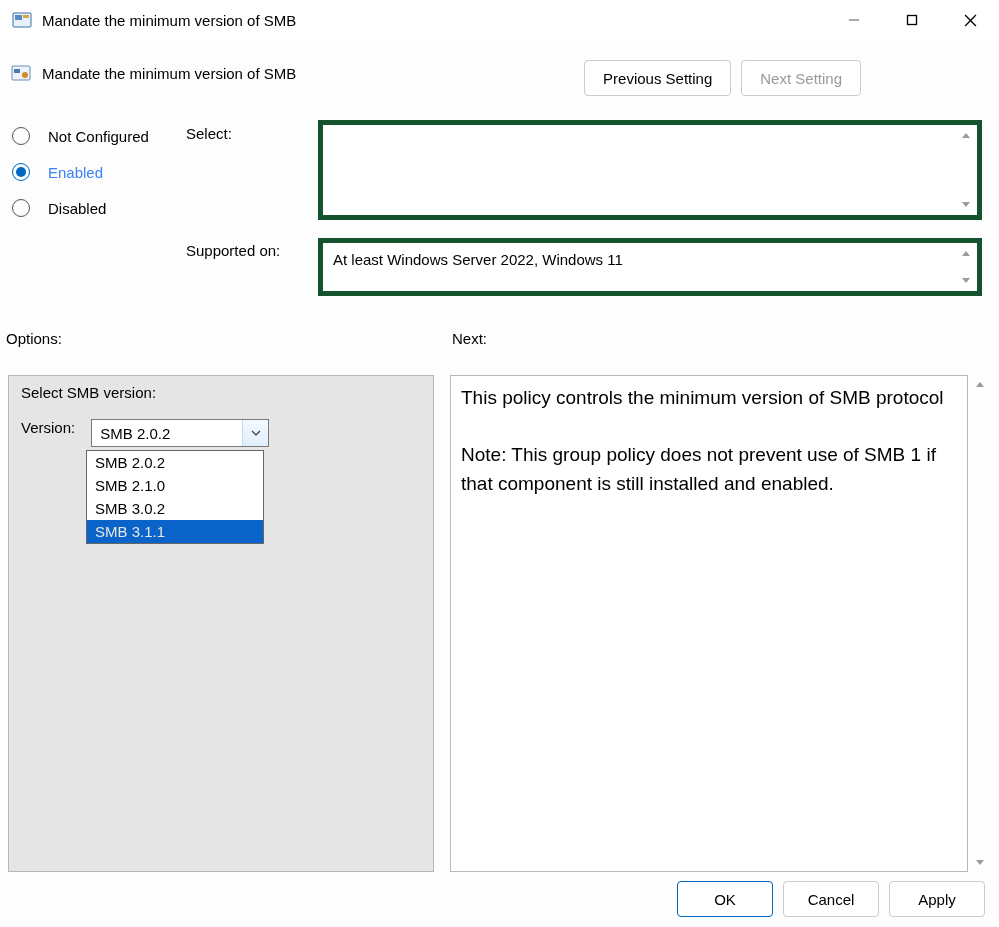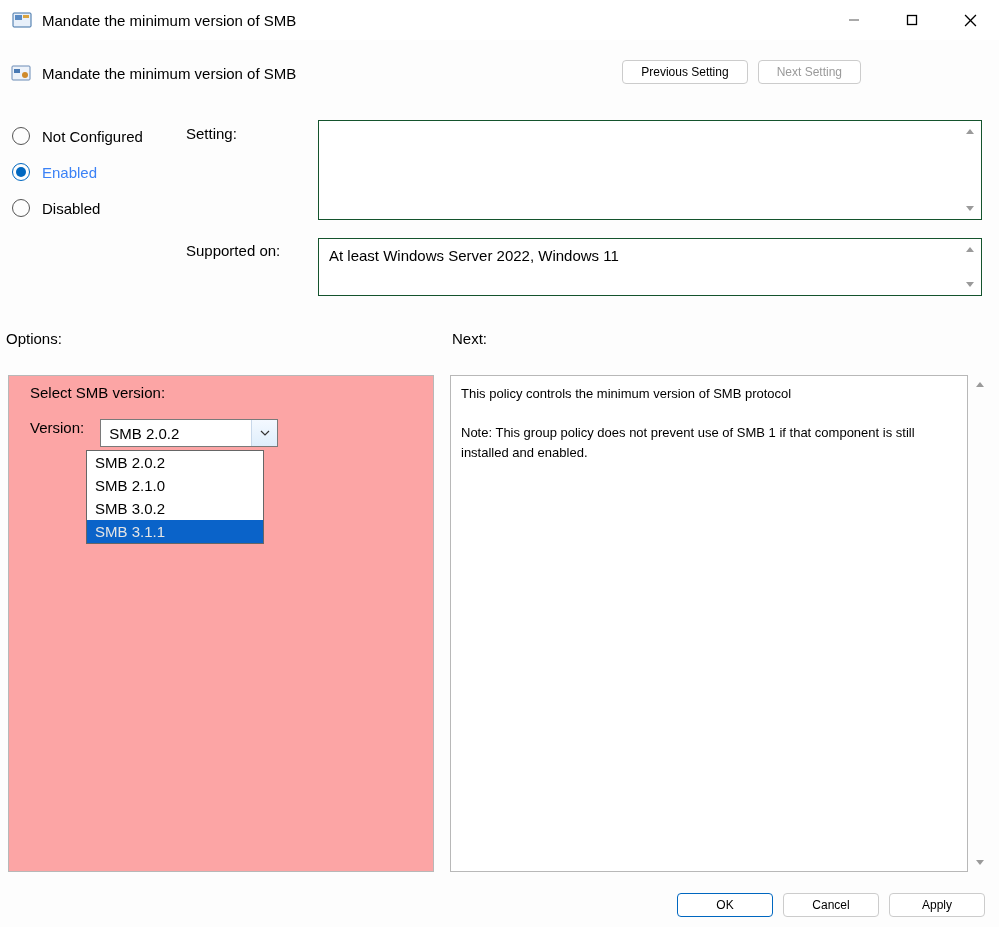--- a/index.html
+++ b/index.html
@@ -45,92 +45,92 @@
   }
   .policy-header .policy-icon {
     width: 22px; height: 22px; margin-right: 10px;
   }
   .nav-buttons {
     position: absolute;
     top: 20px; right: 138px;
     display: flex; gap: 10px;
   }
   .btn {
-    height: 24px;
+    height: 36px;
     padding: 0 18px;
     border: 1px solid #ccc;
     border-radius: 4px;
     background: #fff;
-    font-size: 12px;
+    font-size: 15px;
     display: inline-flex;
     align-items: center;
     justify-content: center;
   }
   .btn.disabled { color: #9a9a9a; }
   .labels-col {
     position: absolute;
     left: 186px; top: 85px;
     width: 120px;
   }
   .labels-col .lbl { height: 30px; }
   .labels-col .lbl2 { position: absolute; top: 117px; }
   .radios {
     position: absolute;
     left: 12px; top: 87px;
     display: flex; flex-direction: column; gap: 18px;
   }
-  .radio-row { display: flex; align-items: center; gap: 12px; }
+  .radio-row { display: flex; align-items: center; gap: 18px; }
   .radio-outer {
     width: 18px; height: 18px;
     border: 1.5px solid #555;
     border-radius: 50%;
     display: flex; align-items: center; justify-content: center;
   }
   .radio-outer.checked { border-color: #0067c0; }
   .radio-inner {
     width: 10px; height: 10px;
     background: #0067c0;
     border-radius: 50%;
     display: none;
   }
   .radio-outer.checked .radio-inner { display: block; }
   .textarea-box {
     position: absolute;
-    border: 1px solid #14532d;
+    border: 5px solid #14532d;
     background: #fff;
   }
   .comment-box { left: 318px; top: 80px; width: 664px; height: 100px; }
   .supported-box { left: 318px; top: 198px; width: 664px; height: 58px; padding: 8px 10px; font-size: 15px; }
   .scroll-arrow {
     position: absolute;
     right: 2px;
     width: 18px; height: 18px;
     color: #888;
     display: flex; align-items: center; justify-content: center;
   }
   .section-labels {
     position: absolute;
     top: 290px;
   }
   .options-panel {
     position: absolute;
     left: 8px; top: 335px;
     width: 426px; height: 497px;
     border: 1px solid #b8b8b8;
-    background: #fca5a5;
-    padding: 8px 21px;
+    background: #e5e5e5;
+    padding: 8px 12px;
   }
   .help-panel {
     position: absolute;
     left: 450px; top: 335px;
     width: 518px; height: 497px;
     border: 1px solid #b8b8b8;
     background: #fff;
     padding: 8px 10px;
-    font-size: 13px;
+    font-size: 19px;
     line-height: 1.5;
   }
   .help-scroll-up {
     position: absolute;
     left: 970px; top: 335px;
     width: 20px; height: 20px;
     color: #888;
     display: flex; align-items: center; justify-content: center;
   }
   .help-scroll-down {
@@ -240,21 +240,21 @@
         </span>
       <span style="color:#3b82f6;font-weight:500">Enabled</span>
     </div>
     <div class="radio-row">
       <span class="radio-outer"></span>
       <span>Disabled</span>
     </div>
   </div>
 
   <div class="labels-col">
-    <div class="lbl">Setting:</div>
+    <div class="lbl">Select:</div>
     <div class="lbl lbl2">Supported on:</div>
   </div>
 
   <div class="textarea-box comment-box">
     <span></span>
     <div class="scroll-arrow" style="top:2px">
       <svg width="12" height="12" viewBox="0 0 12 12">
           <path d="M2 8 L6 3 L10 8 Z" fill="#9a9a9a"></path>
         </svg>
     </div>

